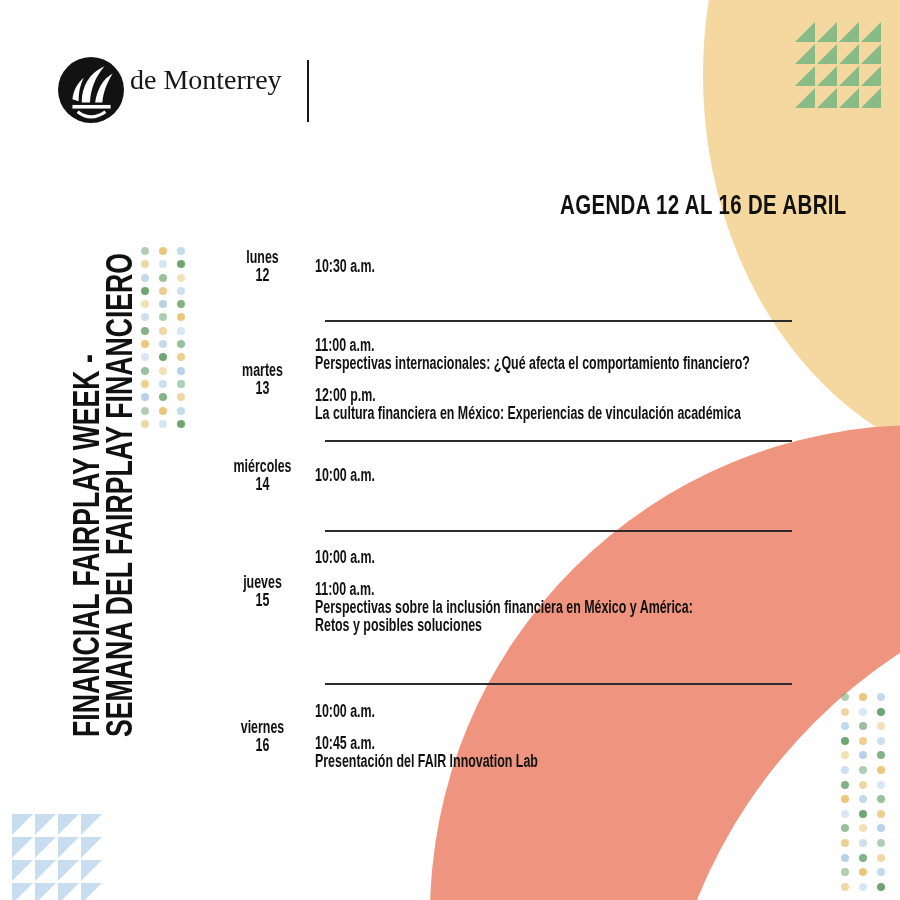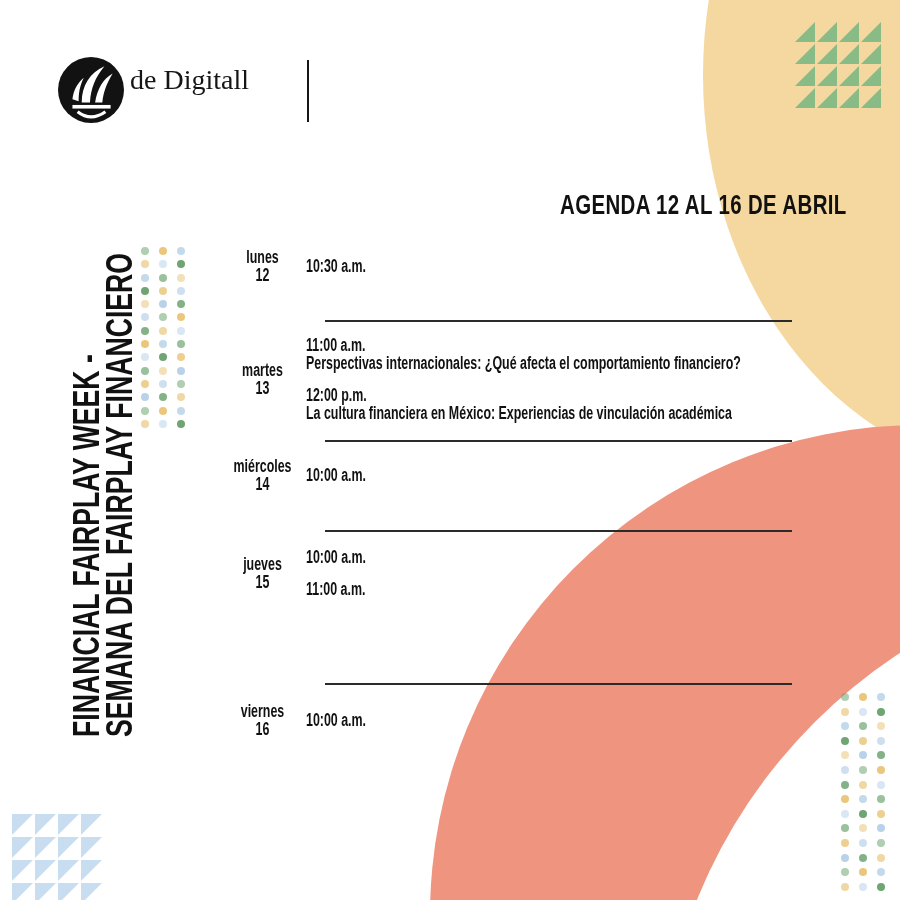--- a/index.html
+++ b/index.html
@@ -45,21 +45,21 @@
   #agenda-title { left:560px; top:189px; font-size:28px; font-weight:bold; letter-spacing:0.5px; }
 
   
   #vtitle { left:70px; top:737px; transform:rotate(-90deg); transform-origin:0 0; width:800px; }
   #vtitle .vline { font-size:36px; font-weight:bold; line-height:33px; }
 
   
   #schedule { left:220px; top:0; width:610px; height:900px; pointer-events:none; }
   .day-section { position:absolute; left:0; width:610px; display:flex; align-items:center; }
   .day { width:85px; flex:none; text-align:center; font-weight:bold; font-size:18px; line-height:18px; }
-  .events { margin-left:1px; }
+  .events { margin-left:10px; }
   .event + .event { margin-top:14px; }
   .event-time, .event-title-line { font-weight:bold; font-size:18px; line-height:18px; }
   .divider { position:absolute; left:325px; width:467px; height:2px; background:#2b2b2b; z-index:5; }
 </style>
 </head>
 <body>
 
 <div id="poster">
 
   <div class="shape" id="yellow-circle" style="background: rgb(245, 215, 160);"></div>
@@ -195,21 +195,21 @@
   <svg class="layer" id="logo" viewBox="0 0 64 64">
     <circle cx="32" cy="32" r="32" fill="#121212"></circle>
     <path d="M14 41 C15 32 19 25 25 20 C21 28 20 35 20 43 Z" fill="#ffffff"></path>
     <path d="M23 44 C23 28 31 15 45 9 C36 20 32 30 31 44 Z" fill="#ffffff"></path>
     <path d="M36 44 C38 31 44 21 53 16 C47 26 44 34 43 44 Z" fill="#ffffff"></path>
     <rect x="14" y="46.5" width="37" height="3.5" fill="#ffffff"></rect>
     <path d="M19 53 Q32 63 46 53" stroke="#ffffff" stroke-width="3" fill="none"></path>
   </svg>
 
   <div class="layer" id="brand">
-    <div>de Digitall</div>
+    <div>de Monterrey</div>
   </div>
 
   <div class="layer" id="logo-sep"></div>
 
 
   <div class="layer" id="agenda-title">
     <div class="cond73">AGENDA 12 AL 16 DE ABRIL</div>
   </div>
 
   <div class="layer" id="vtitle">
@@ -264,31 +264,41 @@
         <div class="day">
           <div class="condc">jueves</div>
           <div class="condc">15</div>
         </div>
         <div class="events">
           <div class="event">
             <div class="event-time cond">10:00 a.m.</div>
           </div>
           <div class="event">
             <div class="event-time cond">11:00 a.m.</div>
+            <div>
+              <div class="event-title-line cond">Perspectivas sobre la inclusión financiera en México y América:</div>
+              <div class="event-title-line cond">Retos y posibles soluciones</div>
+            </div>
           </div>
         </div>
       </section>
       <section class="day-section" style="top: 702px;">
         <div class="day">
           <div class="condc">viernes</div>
           <div class="condc">16</div>
         </div>
         <div class="events">
           <div class="event">
             <div class="event-time cond">10:00 a.m.</div>
+          </div>
+          <div class="event">
+            <div class="event-time cond">10:45 a.m.</div>
+            <div>
+              <div class="event-title-line cond">Presentación del FAIR Innovation Lab</div>
+            </div>
           </div>
         </div>
       </section>
     </div>
 
   <div class="divider" style="top:320px"></div>
   <div class="divider" style="top:440px"></div>
   <div class="divider" style="top:530px"></div>
   <div class="divider" style="top:683px"></div>
 

